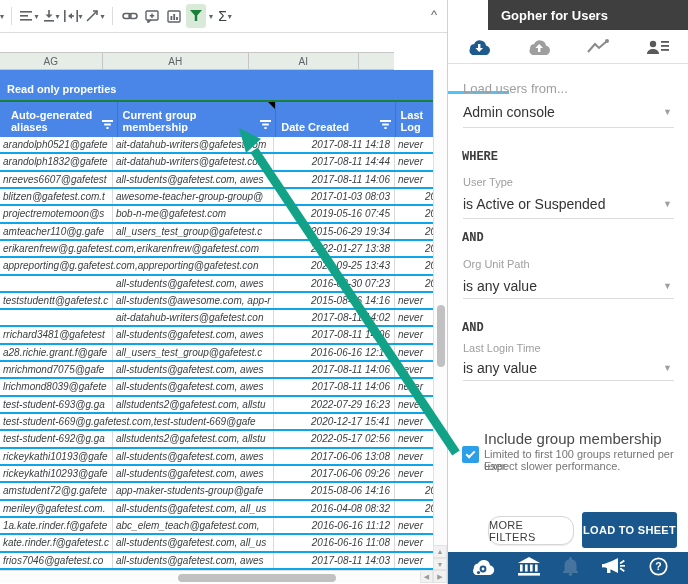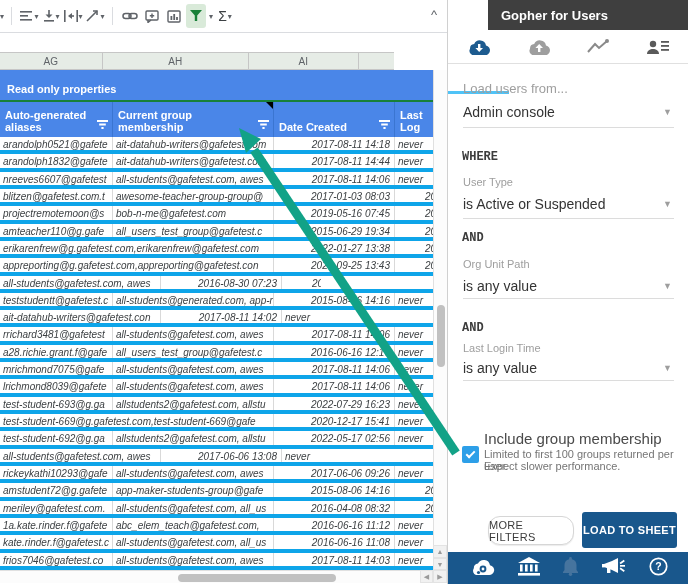--- a/index.html
+++ b/index.html
@@ -22,30 +22,30 @@
 
   .colheads { position:absolute; left:0; top:52px; width:394px; height:18px; background:#e6ece6;
               border-top:1px solid #c6c6c6; border-bottom:1px solid #c6c6c6; display:flex; }
   .colhead { border-right:1px solid #c6c6c6; font-size:10px; color:#5f6368;
              display:flex; align-items:center; justify-content:center; }
 
   .banner { position:absolute; left:0; top:70px; width:434px; height:32px; background:#4a86e8;
             border-bottom:2px solid #188038; color:#fff; font-weight:bold; font-size:11px;
             display:flex; align-items:flex-end; padding:0 0 5px 7px; }
 
-  .hdrrow { position:absolute; left:0; top:102px; width:434px; height:35px; background:#4a86e8; display:flex; }
+  .hdrrow { position:absolute; left:0; top:102px; width:434px; height:35px; background:#4a86e8; display:flex;padding-left:6px; }
   .hdrcell { position:relative; border-right:1px solid #3a75d1; color:#fff; font-weight:bold; font-size:11px;
              line-height:12px; padding:0 16px 4px 5px; display:flex; align-items:flex-end; overflow:hidden; white-space:normal; }
   .hdrcell .fico { position:absolute; right:4px; bottom:5px; }
   .note-tri { position:absolute; right:0; top:0; width:0; height:0;
               border-left:7px solid transparent; border-top:7px solid #000; }
 
   .rows { position:absolute; left:0; top:137px; width:434px; height:433px; overflow:hidden; background:#fff; }
-  .row { position:relative; display:flex; height:17.32px; border-bottom:4px solid #0ea5e9;
-         font-style:italic; font-size:10px; color:#3c4043; }
+  .row { position:relative; display:flex; height:17.32px; border-bottom:2px solid #0ea5e9;
+         font-style:italic; font-size:10px; color:#3c4043;justify-content:flex-end; }
   .cell { border-right:1px solid #d9d9d9; padding:2px 3px 0 3px; white-space:nowrap; overflow:hidden; }
   .c-ag { width:113px; }
   .c-ah { width:161px; }
   .c-span { width:274px; border-right:1px solid #d9d9d9; }
   .c-date { width:121px; text-align:right; padding-right:4px; }
   .c-last { width:39px; border-right:none; }
   .c-last.num { padding-left:30px; }
 
   
   .vscroll { position:absolute; left:433px; top:70px; width:14px; height:475px; background:#fcfcfc;
@@ -289,21 +289,21 @@
           <div class="cell c-date">2020-09-25 13:43</div>
           <div class="cell c-last num">20</div>
         </div>
         <div class="row">
           <div class="cell c-ah">all-students@gafetest.com, awes</div>
           <div class="cell c-date">2016-08-30 07:23</div>
           <div class="cell c-last num">20</div>
         </div>
         <div class="row">
           <div class="cell c-ag">teststudentt@gafetest.c</div>
-          <div class="cell c-ah">all-students@generated.com, app-r</div>
+          <div class="cell c-ah">all-students@awesome.com, app-r</div>
           <div class="cell c-date">2015-08-06 14:16</div>
           <div class="cell c-last">never</div>
         </div>
         <div class="row">
           <div class="cell c-ah">ait-datahub-writers@gafetest.con</div>
           <div class="cell c-date">2017-08-11 14:02</div>
           <div class="cell c-last">never</div>
         </div>
         <div class="row">
           <div class="cell c-ag">rrichard3481@gafetest</div>
@@ -340,20 +340,21 @@
           <div class="cell c-date">2020-12-17 15:41</div>
           <div class="cell c-last">never</div>
         </div>
         <div class="row">
           <div class="cell c-ag">test-student-692@g.ga</div>
           <div class="cell c-ah">allstudents2@gafetest.com, allstu</div>
           <div class="cell c-date">2022-05-17 02:56</div>
           <div class="cell c-last">never</div>
         </div>
         <div class="row">
+          <div class="cell c-ag">rickeykathi10193@gafe</div>
           <div class="cell c-ah">all-students@gafetest.com, awes</div>
           <div class="cell c-date">2017-06-06 13:08</div>
           <div class="cell c-last">never</div>
         </div>
         <div class="row">
           <div class="cell c-ag">rickeykathi10293@gafe</div>
           <div class="cell c-ah">all-students@gafetest.com, awes</div>
           <div class="cell c-date">2017-06-06 09:26</div>
           <div class="cell c-last">never</div>
         </div>

